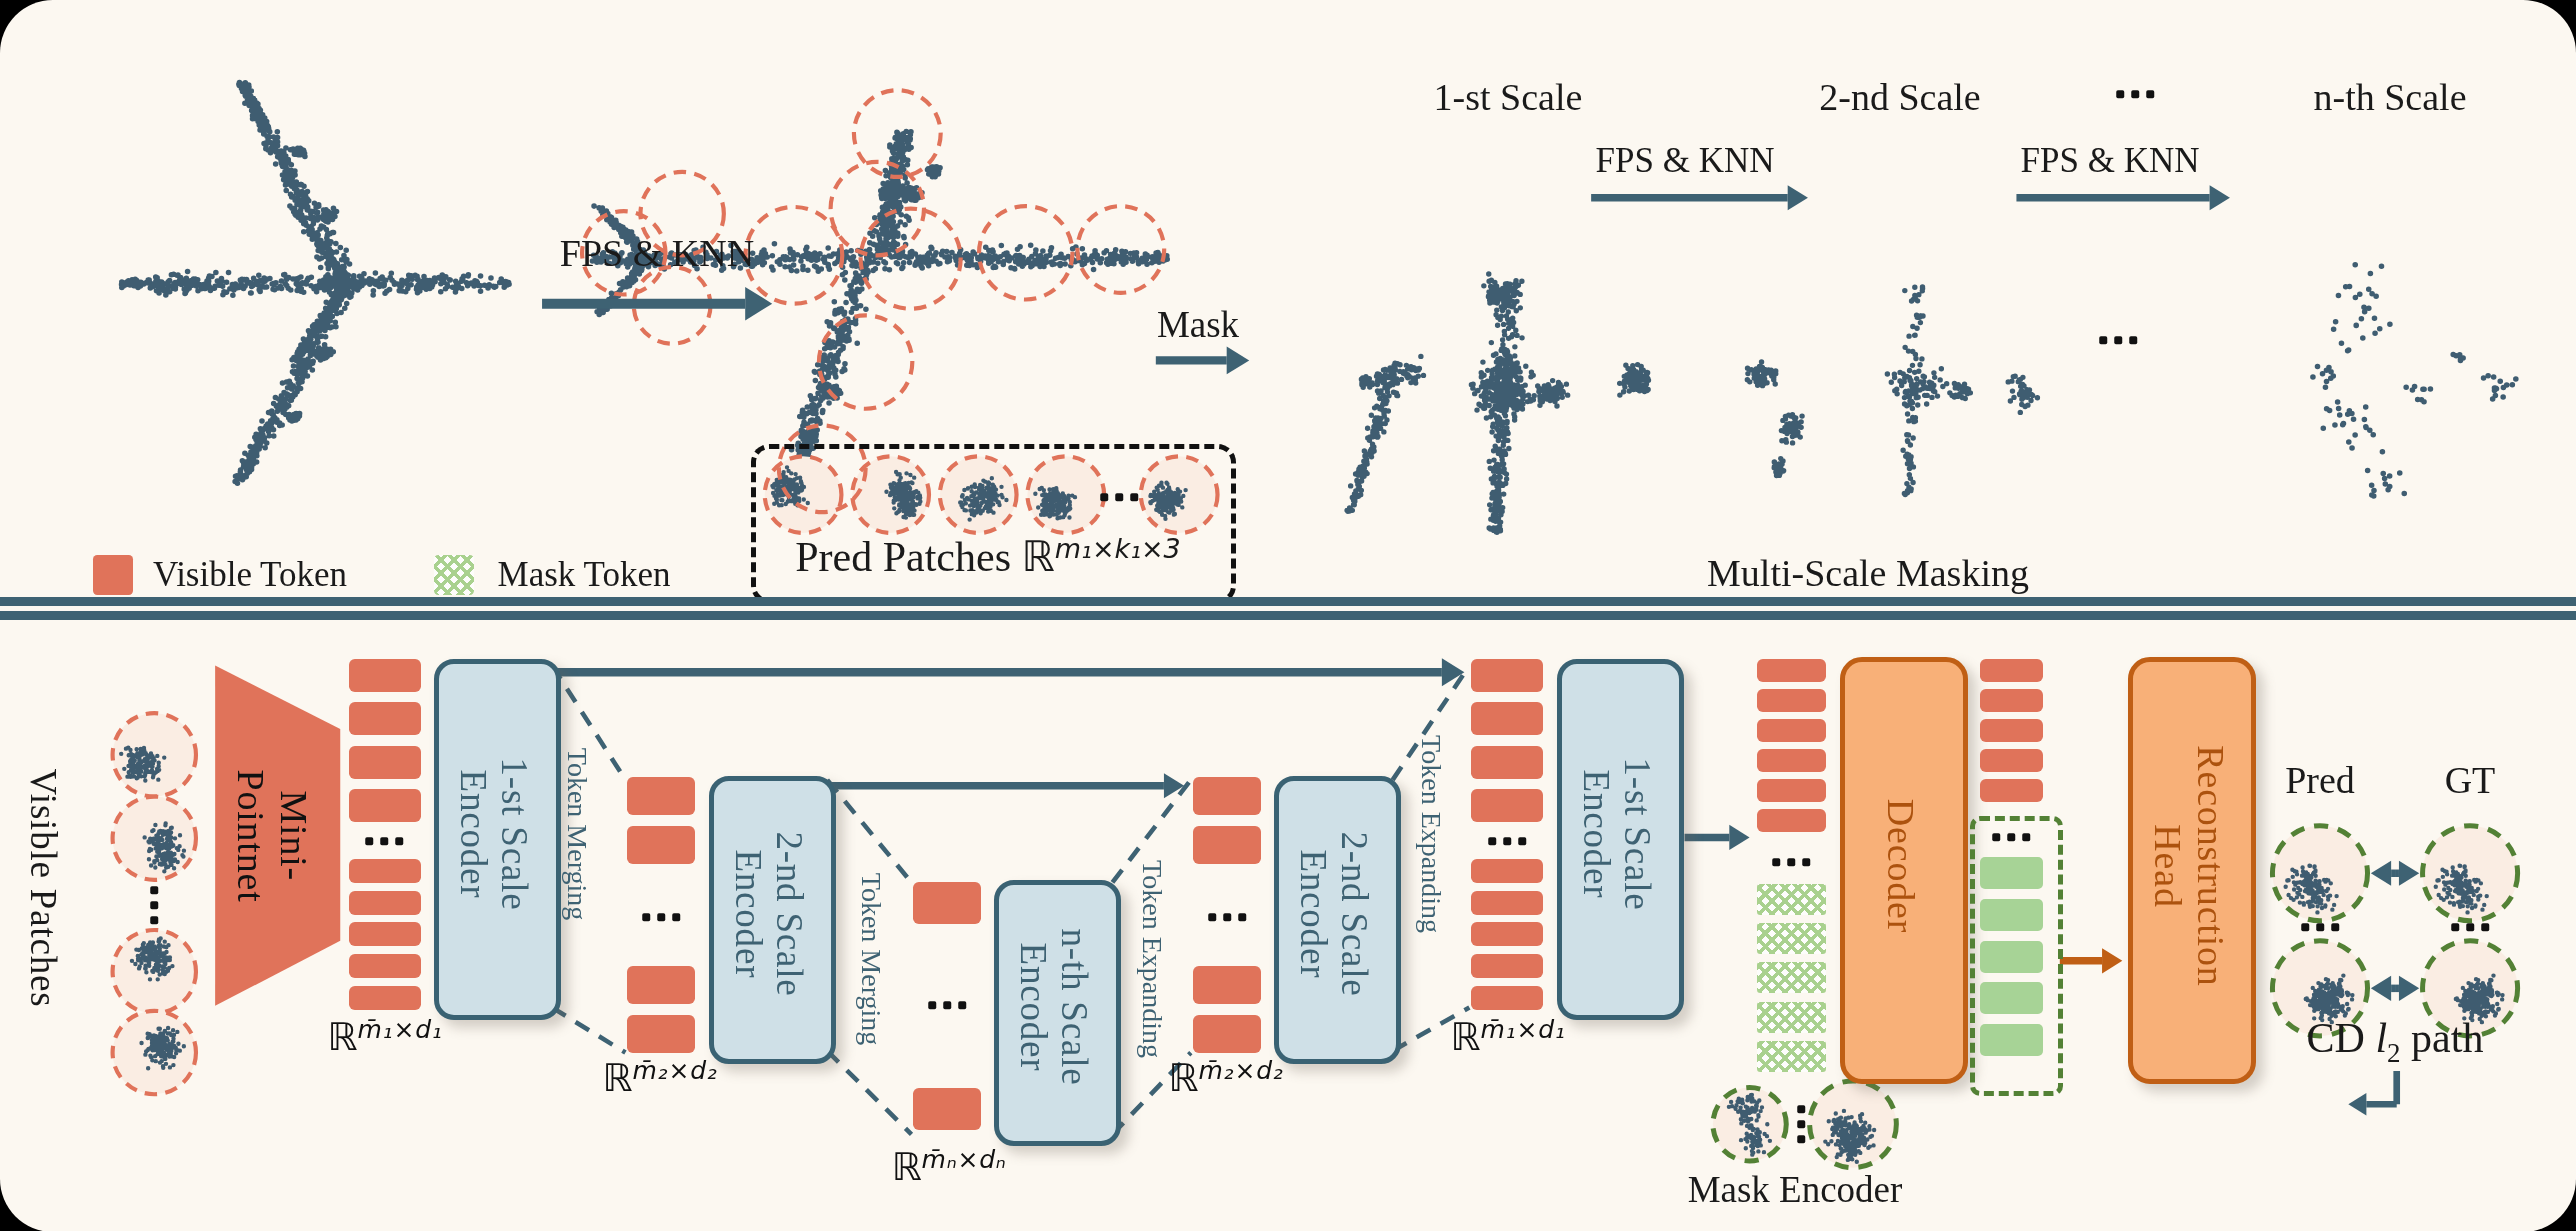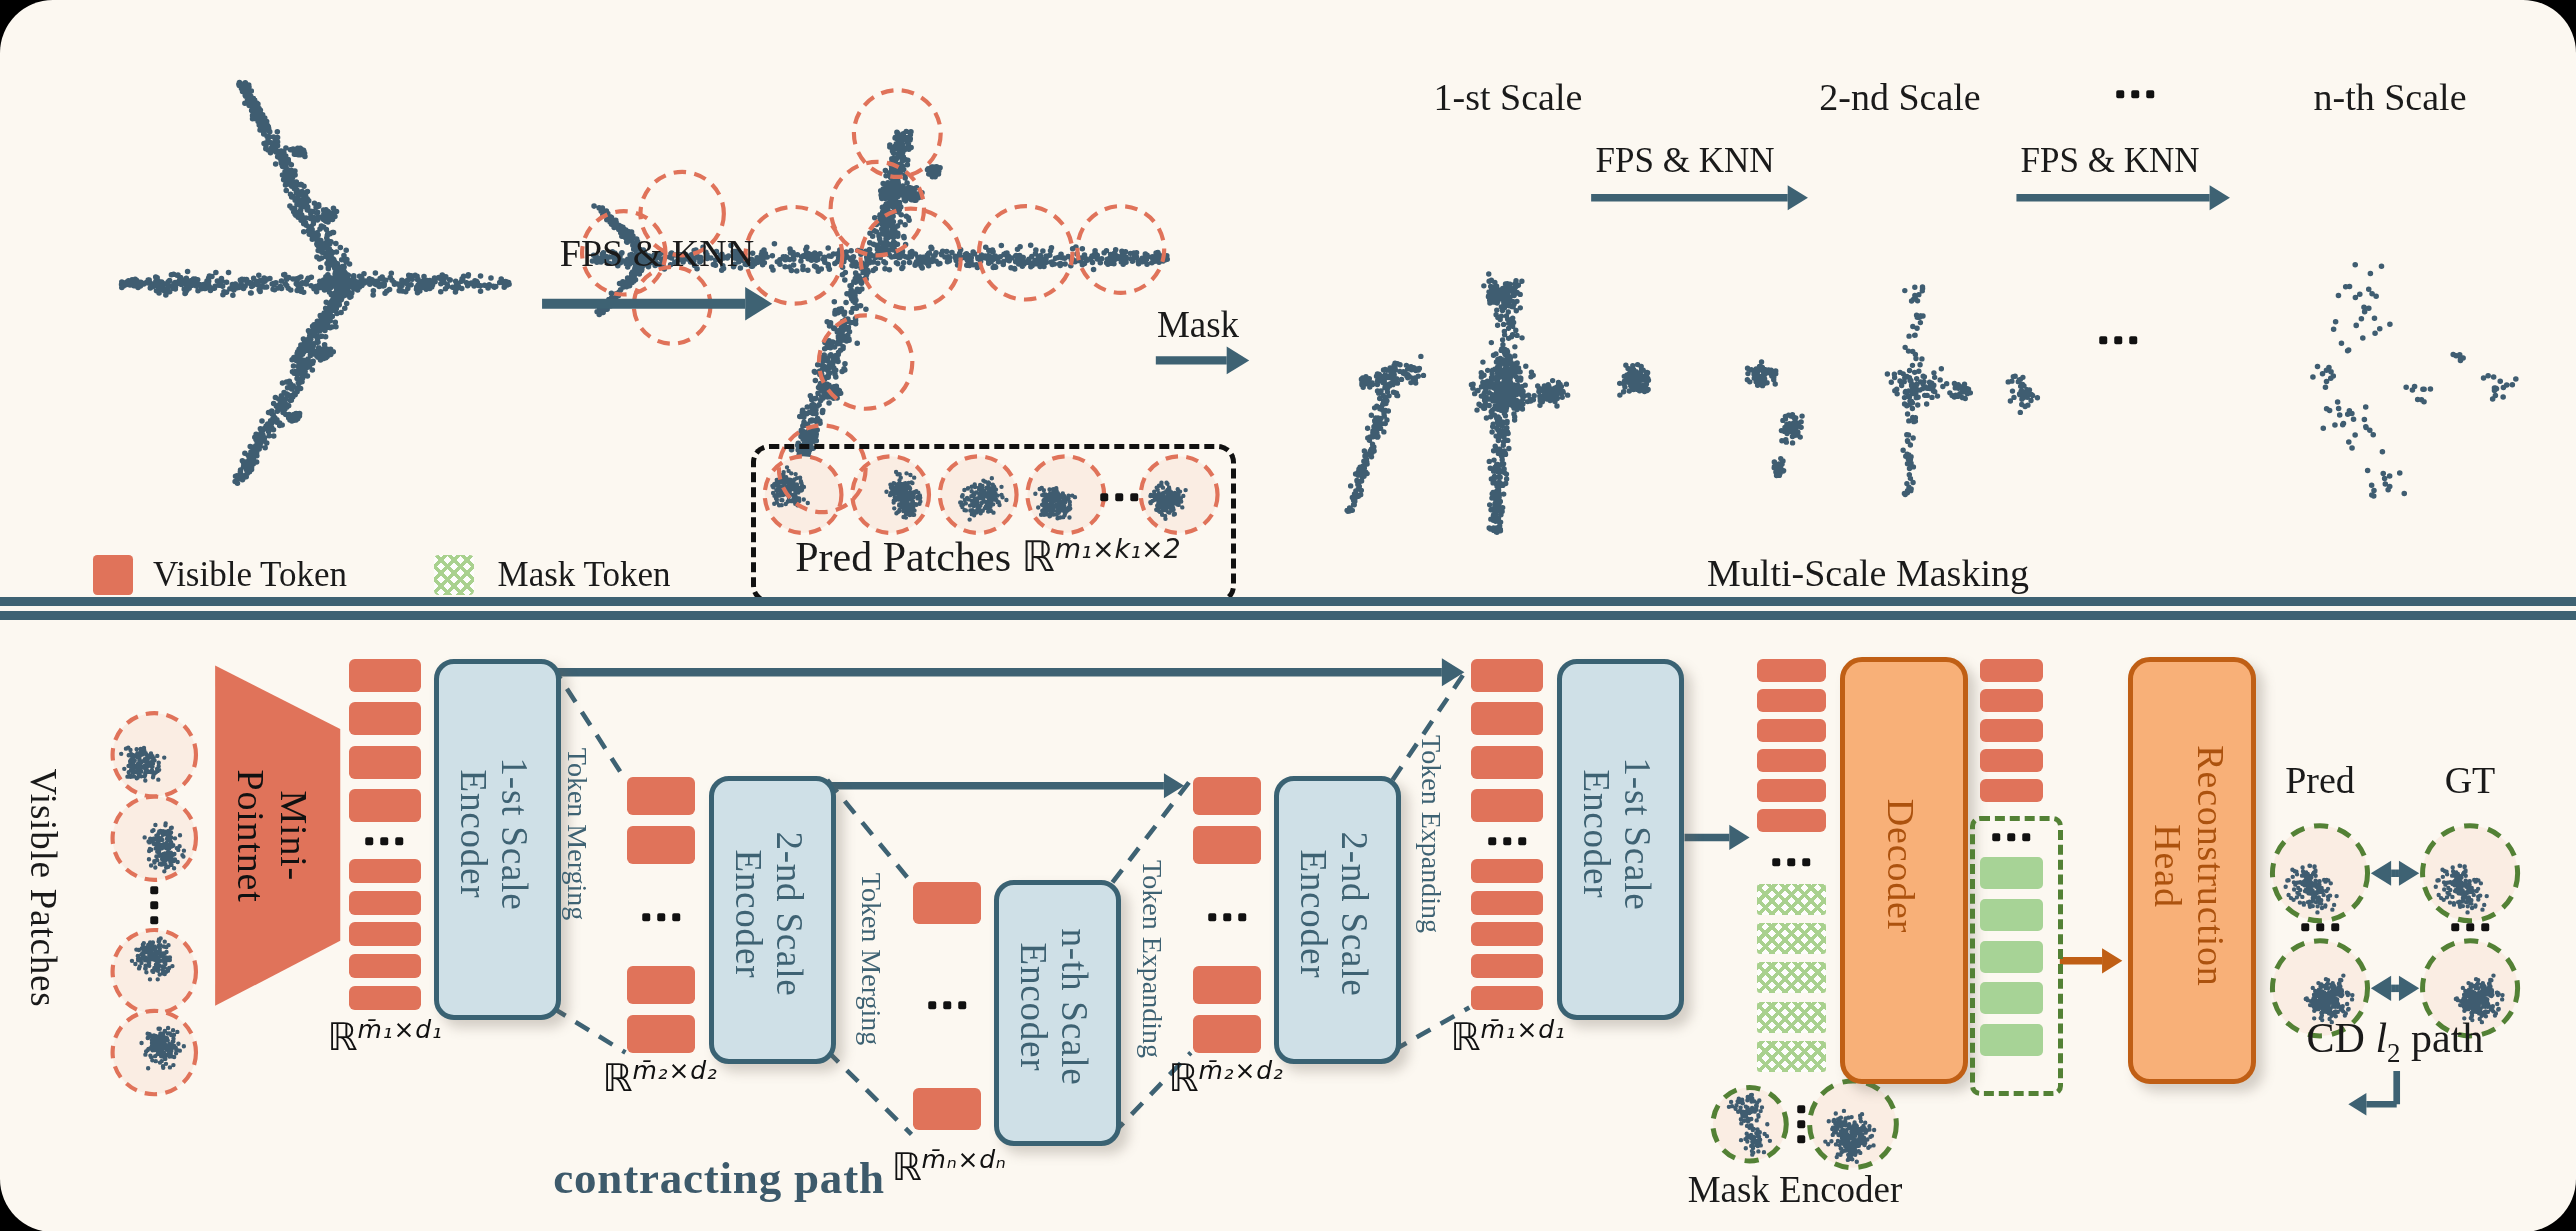--- a/index.html
+++ b/index.html
@@ -159,21 +159,21 @@
   <div class="lbl serif42" style="left:1685px;top:161px;">FPS &amp; KNN</div>
   <div class="lbl serif42" style="left:2110px;top:161px;">FPS &amp; KNN</div>
   <div class="lbl serif46" style="left:1868px;top:574px;">Multi-Scale Masking</div>
 
   <div class="legendsq" style="left:93px;top:555px;background:#E0735A;"></div>
   <div class="lbl serif42" style="left:250px;top:575px;">Visible Token</div>
   <div class="legendsq hatch" style="left:434px;top:555px;"></div>
   <div class="lbl serif42" style="left:584px;top:575px;">Mask Token</div>
 
   <div class="ppbox" style="left:751px;top:444px;width:475px;height:150px;"></div>
-  <div class="lbl pplbl" style="left:988px;top:557px;"><span>Pred Patches </span><span class="bb">ℝ</span><sup>m₁×k₁×2</sup></div>
+  <div class="lbl pplbl" style="left:988px;top:557px;"><span>Pred Patches </span><span class="bb">ℝ</span><sup>m₁×k₁×3</sup></div>
 
   <div class="divider" style="top:597px;"></div>
   <div class="divider" style="top:611px;"></div>
 
   <div class="vlbl serif44" style="left:43px;top:888px;">Visible Patches</div>
   <div class="vlbl serif46" style="left:272px;top:836px;color:#111;">Mini-
 Pointnet</div>
 
   <div class="encbox" style="left:434px;top:659px;width:117px;height:351px;"></div>
   <div class="vlbl enclbl" style="left:494px;top:834px;">1-st Scale
@@ -196,21 +196,20 @@
   <div class="encbox" style="left:1274px;top:776px;width:117px;height:278px;"></div>
   <div class="vlbl enclbl" style="left:1334px;top:914px;">2-nd Scale
 Encoder</div>
 
   <div class="vlbl mergelbl" style="left:1431px;top:834px;">Token Expanding</div>
 
   <div class="encbox" style="left:1557px;top:659px;width:117px;height:351px;"></div>
   <div class="vlbl enclbl" style="left:1617px;top:834px;">1-st Scale
 Encoder</div>
 
-  <div class="lbl pathlbl" style="left:719px;top:1178px;">contracting path</div>
 
   <div class="lbl dim" style="left:385px;top:1037px;"><span class="bb">ℝ</span><sup>m̄₁×d₁</sup></div>
   <div class="lbl dim" style="left:660px;top:1078px;"><span class="bb">ℝ</span><sup>m̄₂×d₂</sup></div>
   <div class="lbl dim" style="left:949px;top:1167px;"><span class="bb">ℝ</span><sup>m̄ₙ×dₙ</sup></div>
   <div class="lbl dim" style="left:1226px;top:1078px;"><span class="bb">ℝ</span><sup>m̄₂×d₂</sup></div>
   <div class="lbl dim" style="left:1508px;top:1037px;"><span class="bb">ℝ</span><sup>m̄₁×d₁</sup></div>
 
   <div class="orangebox" style="left:1840px;top:657px;width:118px;height:417px;"></div>
   <div class="vlbl orglbl" style="left:1901px;top:866px;">Decoder</div>
 

